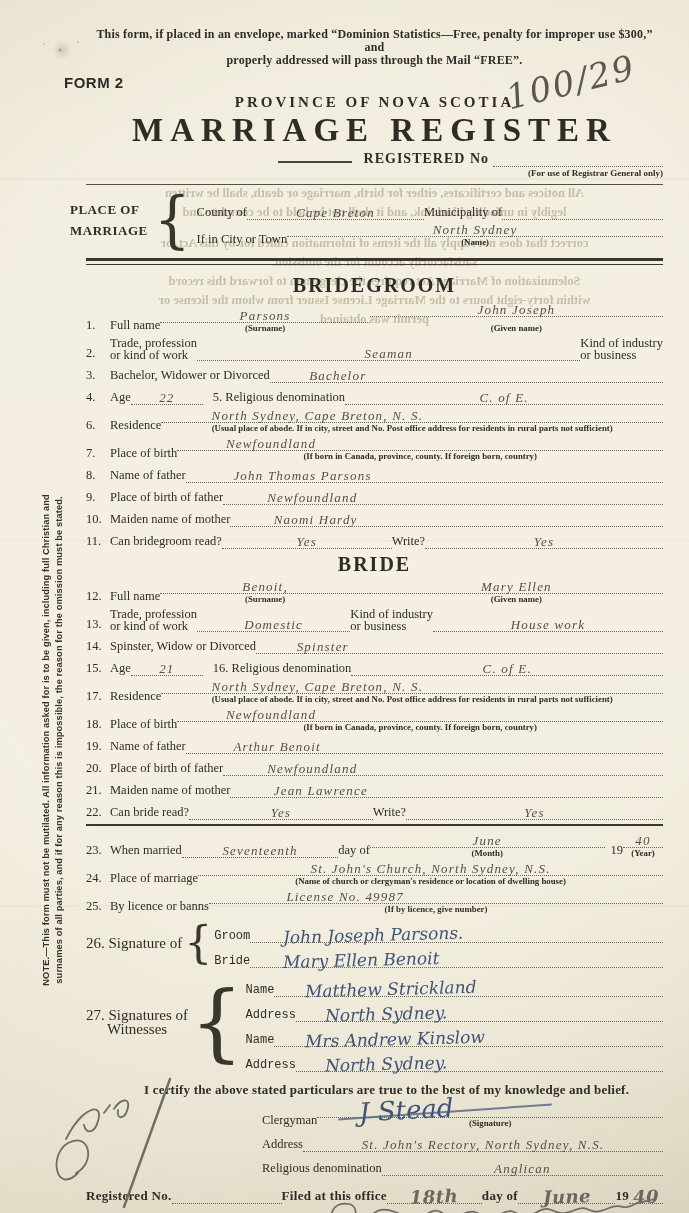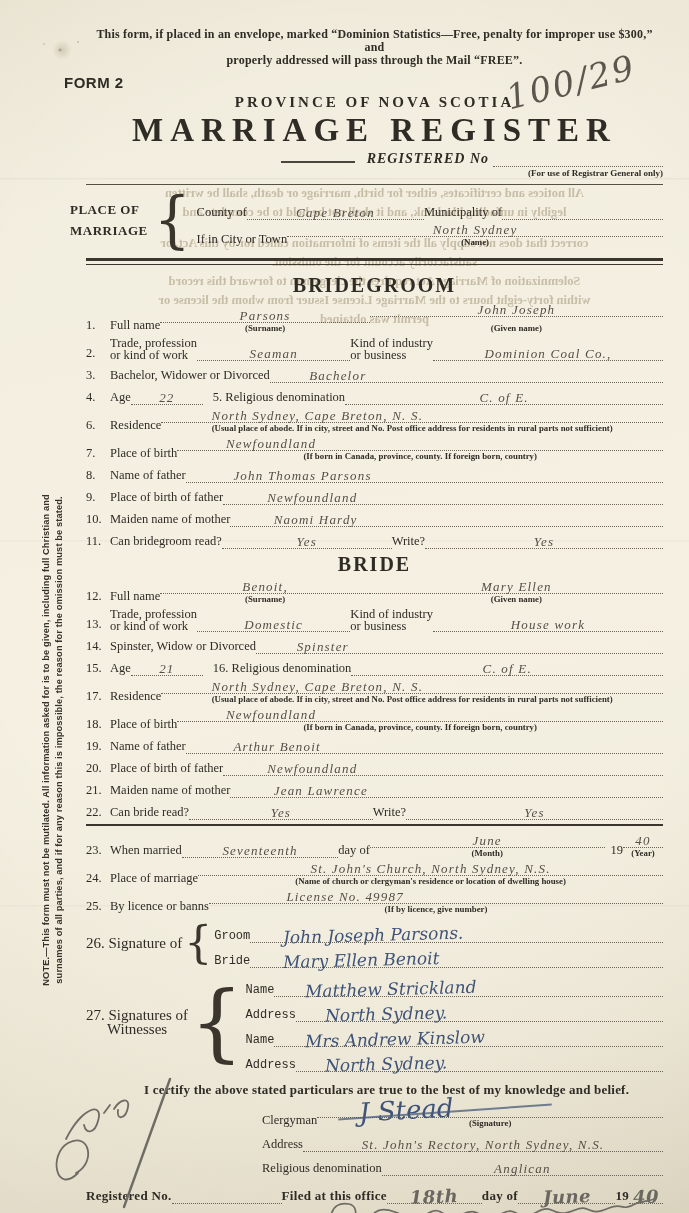--- a/index.html
+++ b/index.html
@@ -18,21 +18,21 @@
       radial-gradient(circle 2px at 48px 22px, rgba(90,80,60,.45), rgba(0,0,0,0) 70%),
       radial-gradient(circle 2px at 14px 24px, rgba(90,80,60,.35), rgba(0,0,0,0) 70%),
       radial-gradient(circle 14px at 32px 30px, rgba(130,118,90,.25), rgba(0,0,0,0) 70%);}
   .content{position:absolute;left:86px;right:26px;top:28px;}
 
   
   .notice{font-size:12px;font-weight:bold;text-align:center;line-height:13px;letter-spacing:.2px;}
   .form-label{font-family:"Liberation Sans",sans-serif;font-weight:bold;font-size:15px;margin:7px 0 0 -22px;letter-spacing:.5px;}
   .province{font-size:15px;font-weight:bold;text-align:center;letter-spacing:3px;margin-top:3px;}
   .title{font-size:33px;font-weight:bold;text-align:center;letter-spacing:7px;margin-top:1px;}
-  .reg-line{display:flex;justify-content:flex-end;align-items:flex-end;font-size:14px;font-weight:bold;letter-spacing:1px;margin-top:2px;font-style:italic;}
+  .reg-line{display:flex;justify-content:flex-end;align-items:flex-end;font-size:14px;font-weight:bold;letter-spacing:1px;margin-top:2px;}
   .short-rule{width:74px;height:2px;background:#4a463c;margin:0 12px 4px 0;}
   .reg-dots{width:170px;border-bottom:1px dotted #6d6557;margin-left:4px;}
   .reg-note{font-size:9px;text-align:right;font-weight:bold;margin-top:1px;}
   .thin-rule{border-top:1px solid #55503f;margin-top:6px;}
   .rule-double{border-top:3px solid #3a362e;border-bottom:1.5px solid #3a362e;height:3px;margin-top:9px;}
   .rule-heavy{border-top:2.5px solid #3a362e;margin-top:4px;}
   .sec-head{font-size:20px;font-weight:bold;text-align:center;letter-spacing:2px;margin-top:9px;}
 
   
   .place{display:flex;align-items:center;margin-top:6px;}
@@ -200,23 +200,20 @@
         <div>Trade, profession</div>
         <div>or kind of work</div>
       </span>
       <span class="fill">
         <i class="typed">Seaman</i>
       </span>
       <span class="lbl2">
         <div>Kind of industry</div>
         <div>or business</div>
       </span>
-      <span class="fill" style="flex:1.5;">
-        <i class="typed">Dominion Coal Co.,</i>
-      </span>
     </div>
 
     <div class="row h22">
       <span class="num">3.</span>
       <span class="lbl">Bachelor, Widower or Divorced</span>
       <span class="fill">
         <i class="typed left">Bachelor</i>
       </span>
     </div>
 

